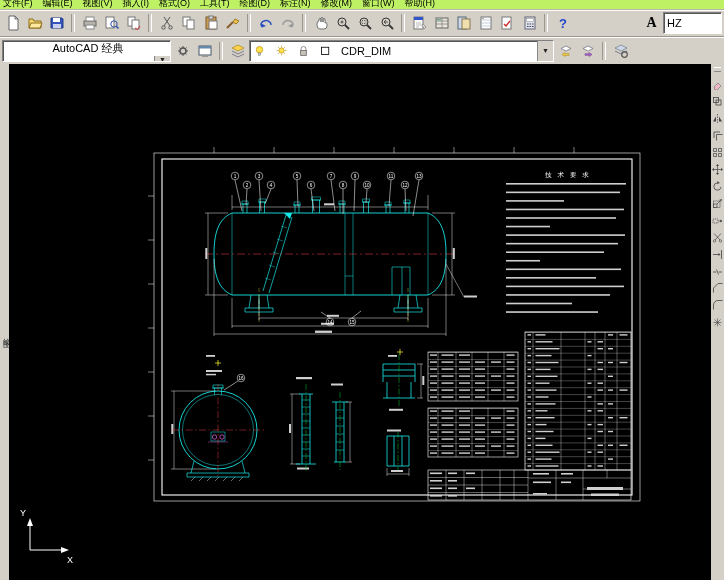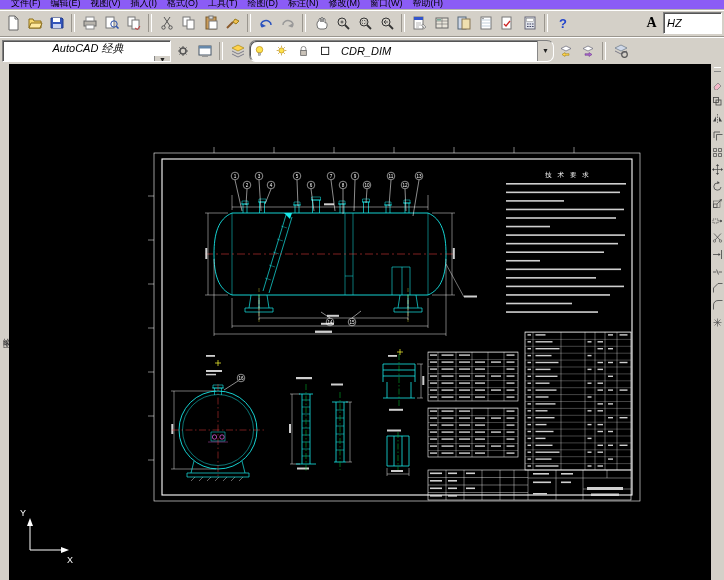--- a/index.html
+++ b/index.html
@@ -1,37 +1,37 @@
 <!DOCTYPE html>
 <html><head>
 <meta charset="utf-8">
 <style>
   html,body{margin:0;padding:0;background:#000;}
   .window{position:relative;width:724px;height:580px;background:#000;overflow:hidden;
           font-family:"Liberation Sans",sans-serif;-webkit-user-select:none;user-select:none;}
   
-  .menubar{position:absolute;top:0;left:0;right:0;height:9px;background:#8b5cf6;overflow:hidden;
-           display:flex;gap:10px;padding-left:11px;border-bottom:1px solid #b8b4ac;}
+  .menubar{position:absolute;top:0;left:0;right:0;height:9px;background:#bef264;overflow:hidden;
+           display:flex;gap:10px;padding-left:3px;border-bottom:1px solid #b8b4ac;}
   .menubar span{font-size:9px;line-height:11px;margin-top:-2px;color:#000;white-space:nowrap;}
   
   .tb{position:absolute;left:0;right:0;background:#d4d0c8;display:flex;align-items:center;
       padding:0 2px;gap:1px;border-bottom:1px solid #9a968e;box-shadow:inset 0 1px 0 #fff;}
   .tb1{top:10px;height:26px;}
   .tb2{top:37px;height:27px;}
   .tbtn{width:21px;height:21px;display:flex;align-items:center;justify-content:center;flex:0 0 auto;}
   .tbtn svg{width:16px;height:16px;display:block;}
   .sep{width:2px;height:18px;border-left:1px solid #9a968e;border-right:1px solid #fff;margin:0 3px;flex:0 0 auto;}
   .spacer{flex:1 1 auto;}
   .combo{height:20px;background:#fff;border:1px solid #808080;border-right-color:#fff;border-bottom-color:#fff;
          box-shadow:inset 1px 1px 0 #555;display:flex;align-items:center;font-size:11px;color:#000;
-         padding-left:3px;flex:0 0 auto;overflow:hidden;font-style:italic;}
+         padding-left:3px;flex:0 0 auto;overflow:hidden;}
   .combo .chev{margin-left:auto;width:15px;height:100%;background:#d4d0c8;border-left:1px solid #888;
          display:flex;align-items:center;justify-content:center;font-size:7px;color:#222;}
   .ws{width:164px;flex-direction:column;}
-  .layercombo{width:300px;gap:9px;border-radius:7px;}
+  .layercombo{width:300px;gap:9px;}
   .layercombo svg{width:13px;height:13px;flex:0 0 auto;}
   .stylecombo{width:54px;}
   .abtn{font-weight:bold;font-size:14px;color:#000;font-family:"Liberation Serif",serif;}
   
   .leftdock{position:absolute;left:0;top:64px;width:9px;height:516px;background:#d4d0c8;
             border-right:1px solid #8a8680;}
   .vlabel{display:block;margin-top:268px;writing-mode:vertical-rl;font-size:8px;color:#333;letter-spacing:2px;}
   .rstrip{position:absolute;right:0;top:64px;width:13px;height:516px;background:#d4d0c8;
           border-left:1px solid #8a8680;display:flex;flex-direction:column;align-items:center;padding-top:3px;gap:3px;}
   .rstrip .grip{width:7px;height:3px;border-top:1px solid #fff;border-bottom:1px solid #888;margin-bottom:2px;}

